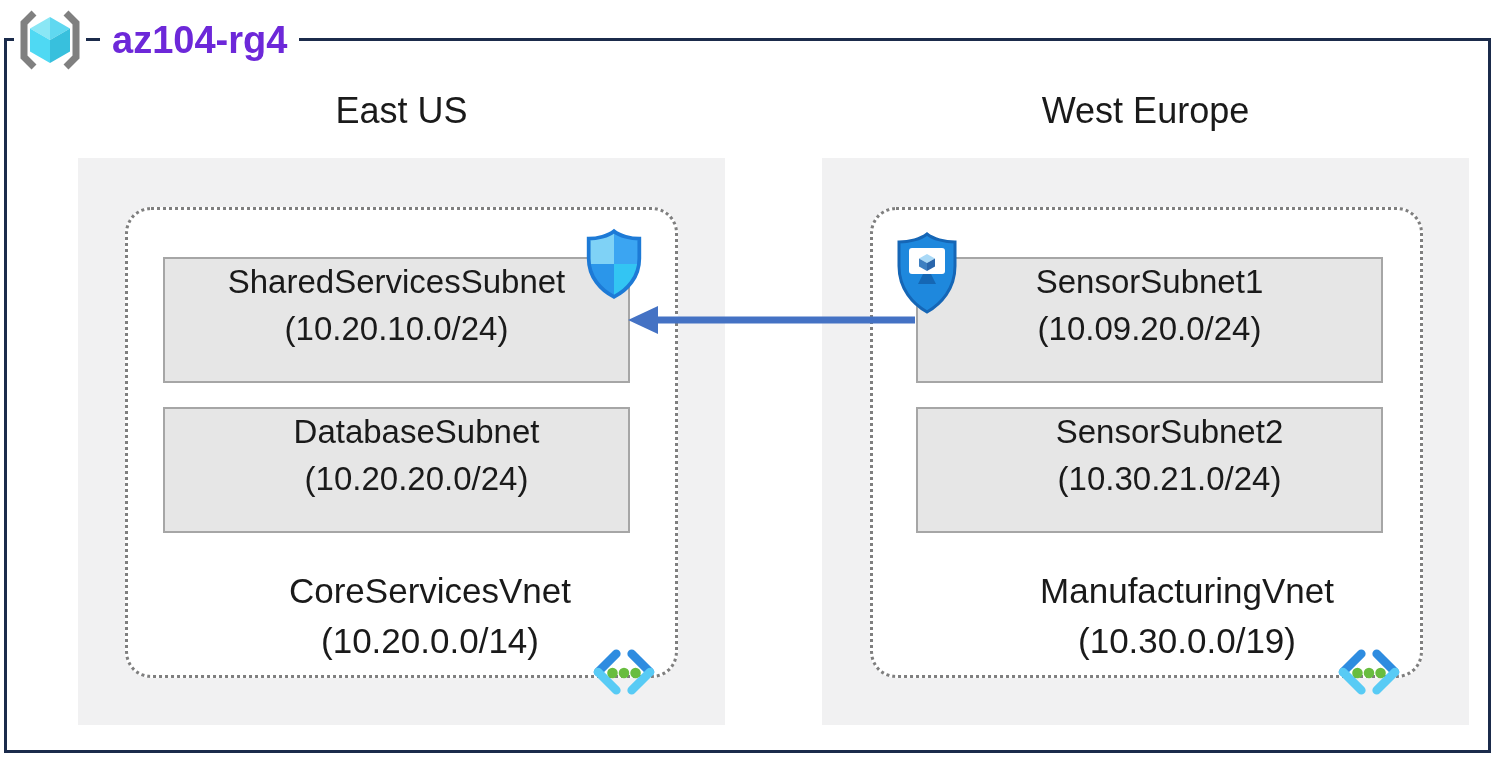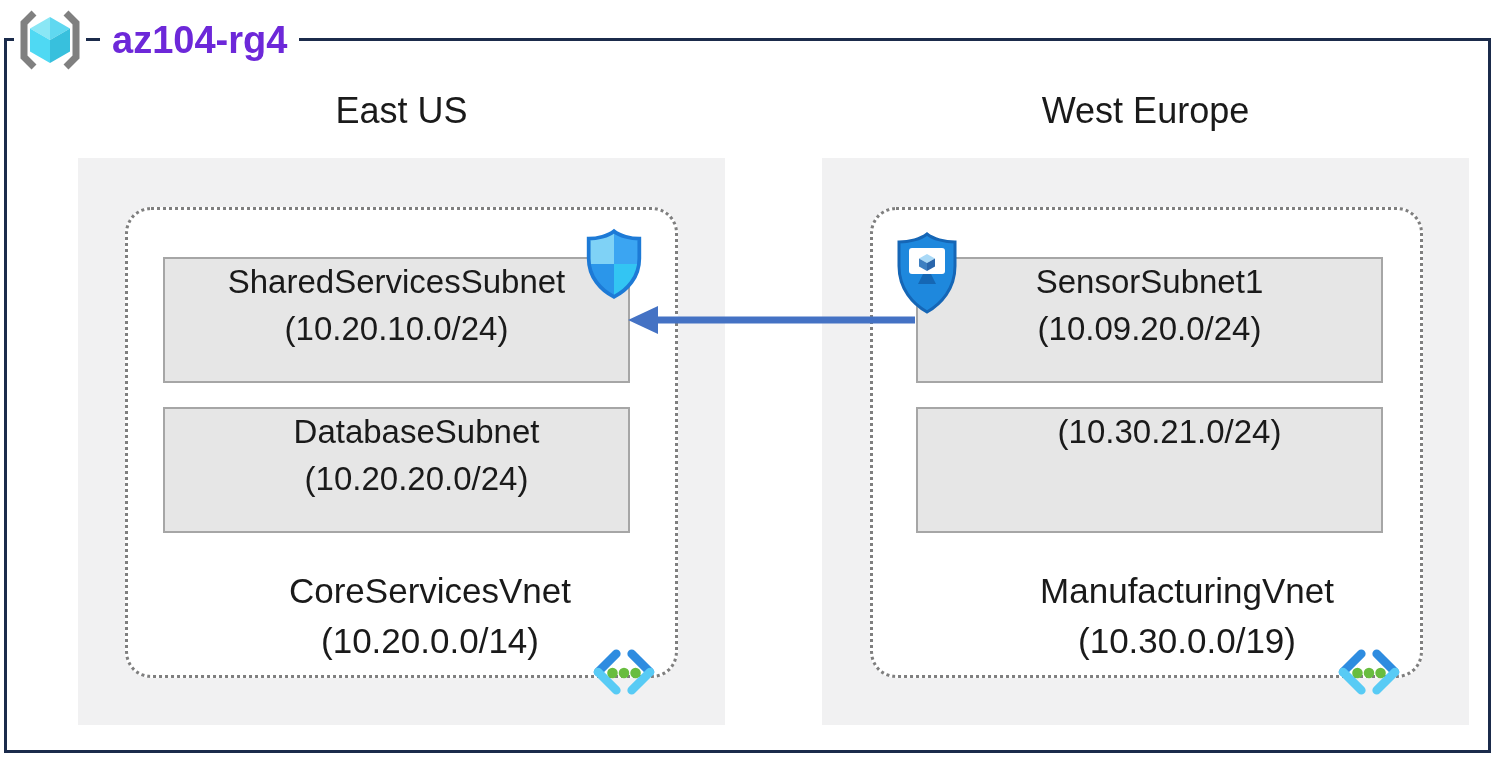--- a/index.html
+++ b/index.html
@@ -93,20 +93,21 @@
   <div class="subnet c1 r2">
     <span>DatabaseSubnet</span>
     <span>(10.20.20.0/24)</span>
   </div>
 
   <div class="subnet c2 r1">
     <span>SensorSubnet1</span>
     <span>(10.09.20.0/24)</span>
   </div>
   <div class="subnet c2 r2">
+    <span>SensorSubnet2</span>
     <span>(10.30.21.0/24)</span>
   </div>
 
   <div class="vnet-label left">
     <span>CoreServicesVnet</span><br>
     <span>(10.20.0.0/14)</span>
   </div>
   <div class="vnet-label right">
     <span>ManufacturingVnet</span><br>
     <span>(10.30.0.0/19)</span>

